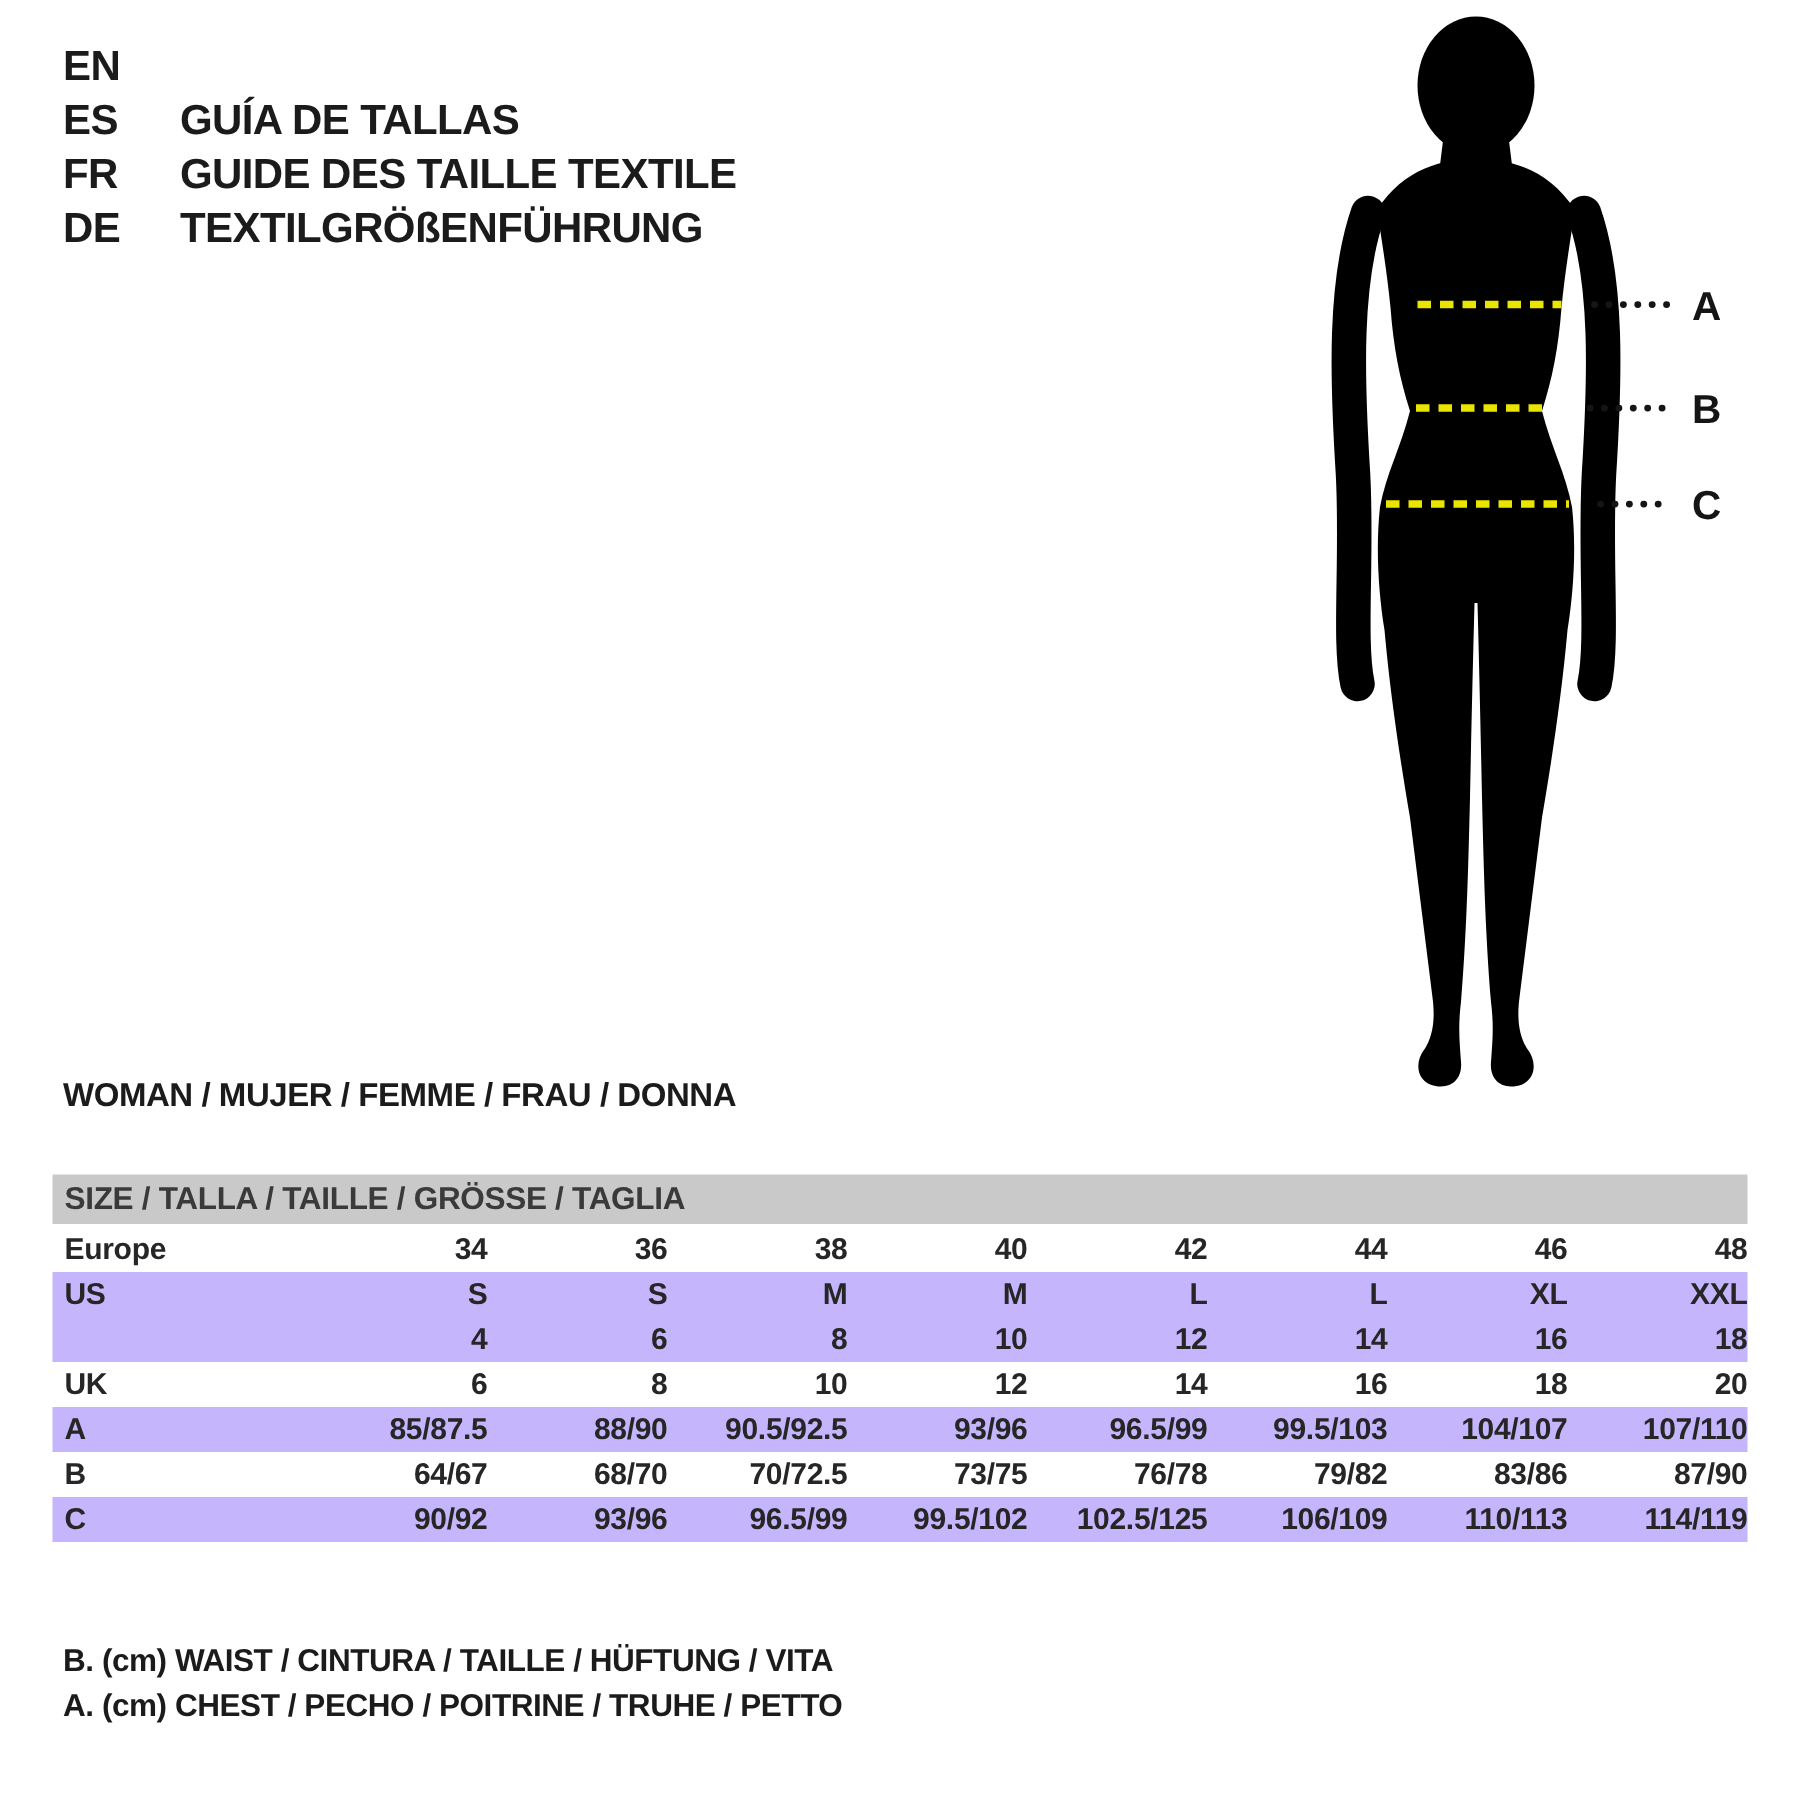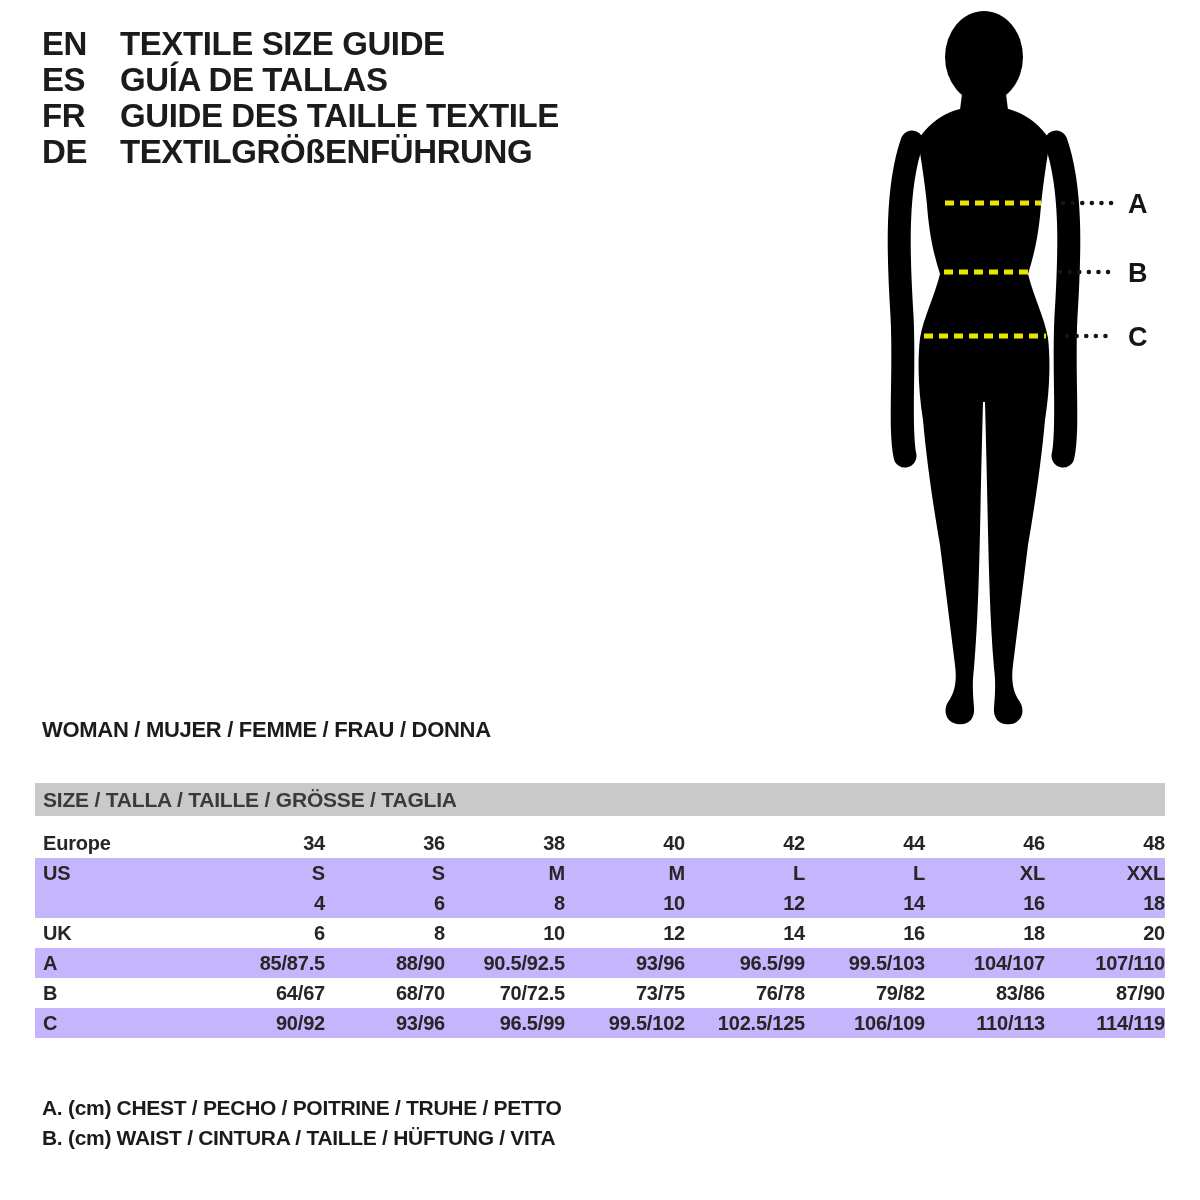--- a/index.html
+++ b/index.html
@@ -10,21 +10,21 @@
     color:#1b1b1b;
     position:relative;
     overflow:hidden;
     -webkit-font-smoothing:antialiased;
   }
   .canvas{position:absolute;inset:0;}
 
   
   .lang-list{
     position:absolute;left:42px;top:26px;
-    font-weight:bold;font-size:33px;line-height:36px;
+    font-weight:bold;font-size:28px;line-height:36px;
     letter-spacing:-0.4px;white-space:nowrap;
   }
   .lang-row{display:flex;}
   .lang-code{width:78px;flex:0 0 78px;}
 
   
   .figure-wrap{position:absolute;left:860px;top:0;width:300px;height:750px;}
   .figure-wrap svg{display:block;}
   .marker-label{
     font-family:"Liberation Sans", sans-serif;
@@ -41,21 +41,21 @@
   .size-table{
     position:absolute;left:35px;top:783px;width:1130px;
     font-weight:bold;font-size:20px;letter-spacing:-0.2px;
     color:#262626;
   }
   .thead{
     height:33px;line-height:33px;
     background:#c9c9c9;color:#3a3a3a;
     padding-left:8px;font-size:21px;
     box-sizing:border-box;
-    margin-bottom:12px;
+    margin-bottom:2px;
   }
   .trow{
     display:grid;
     grid-template-columns:170px repeat(8, 1fr);
     height:30px;line-height:30px;
   }
   .trow.shade{background:#c4b5fd;}
   .row-label{padding-left:8px;text-align:left;}
   .tcell{text-align:right;}
 
@@ -67,21 +67,20 @@
   }
 </style>
 </head>
 <body>
 
 <div class="canvas">
 
   <div class="lang-list" id="langList">
       <div class="lang-row">
         <span class="lang-code">EN</span>
-        <span>TEXTILE SIZE GUIDE</span>
       </div>
       <div class="lang-row">
         <span class="lang-code">ES</span>
         <span>GUÍA DE TALLAS</span>
       </div>
       <div class="lang-row">
         <span class="lang-code">FR</span>
         <span>GUIDE DES TAILLE TEXTILE</span>
       </div>
       <div class="lang-row">
@@ -226,17 +225,17 @@
           <div class="tcell">99.5/102</div>
           <div class="tcell">102.5/125</div>
           <div class="tcell">106/109</div>
           <div class="tcell">110/113</div>
           <div class="tcell">114/119</div>
         </div>
       </div>
   </div>
 
   <div class="legend" id="legend">
+      <div class="legend-line">B. (cm) WAIST / CINTURA / TAILLE / HÜFTUNG / VITA</div>
       <div class="legend-line">A. (cm) CHEST / PECHO / POITRINE / TRUHE / PETTO</div>
-      <div class="legend-line">B. (cm) WAIST / CINTURA / TAILLE / HÜFTUNG / VITA</div>
     </div>
 
 </div>
 
 </body></html>

